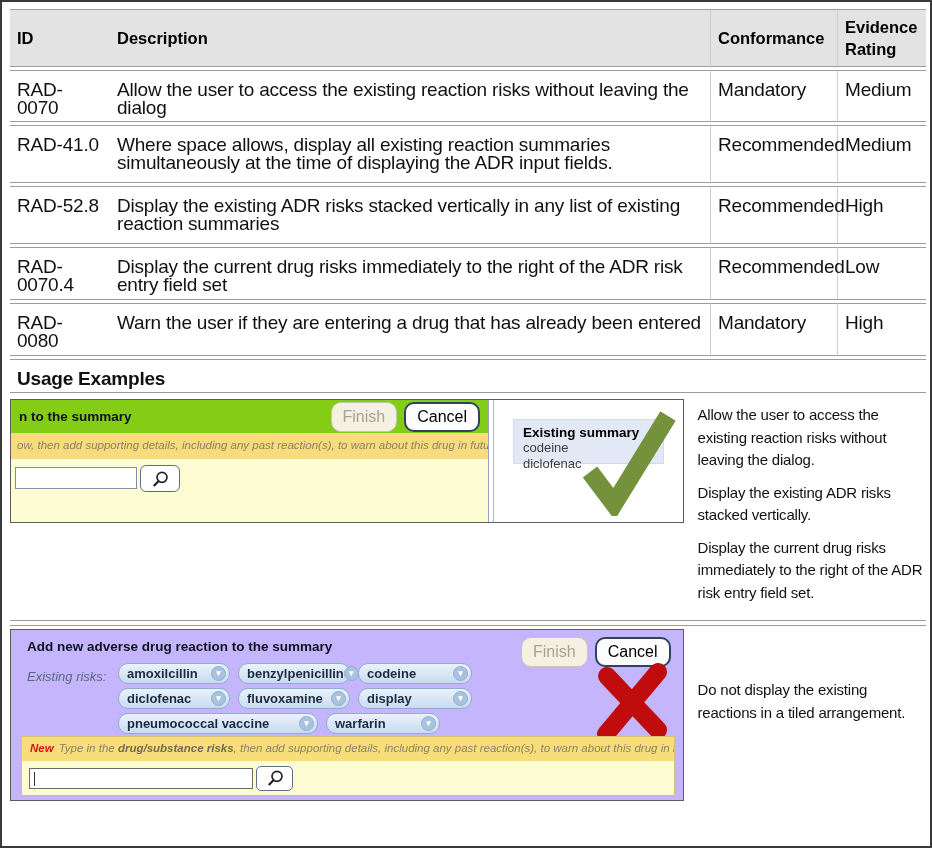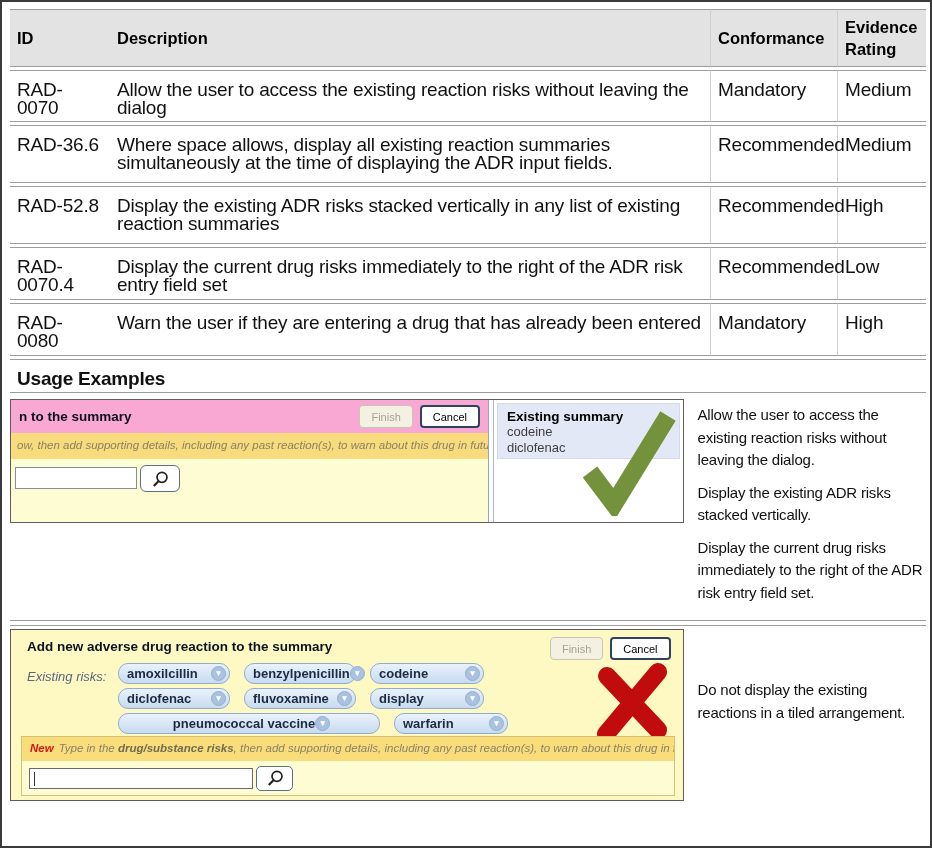--- a/index.html
+++ b/index.html
@@ -43,71 +43,71 @@
   }
 
   
   .ex-row { display:flex; margin-top:3px; }
   .ex-row .notes { width:228px; margin-left:14px; padding-top:5px; }
   .ex-row .notes p { font-size:15px; line-height:22.5px; margin-bottom:10px; letter-spacing:-0.2px; }
   .hsep { height:6px; border-top:1px solid #9c9c9c; border-bottom:1px solid #9c9c9c; margin:6px 0 2px 2px; width:916px; }
 
   .shot { width:678px; border:1px solid #5d5d5d; background:#fff; margin-left:2px; }
   .shot1 { height:124px; display:flex; }
-  .shot2 { height:172px; background:#fef9c3; position:relative; }
+  .shot2 { height:172px; background:#c4b5fd; position:relative; }
 
   
   .dlg1 { width:478px; display:flex; flex-direction:column; border-right:1px solid #93a5c3; }
   .titlebar {
-    height:33px; background:#f9a8d4;
+    height:33px; background:#84cc16;
     display:flex; align-items:center; padding:0 8px;
   }
   .titlebar .ttl { font-size:13.5px; font-weight:bold; color:#0d1320; flex:1; white-space:nowrap; overflow:hidden; }
-  .btn { font-size:11px; height:23px; border-radius:4px; padding:0 11px; display:flex; align-items:center; cursor:default; }
+  .btn { font-size:16px; height:30px; border-radius:10px; padding:0 11px; display:flex; align-items:center; cursor:default; }
   .btn-finish { background:#f4f1e3; color:#a7a294; border:1px solid #c9c5b6; margin-right:7px; }
   .btn-cancel { background:#fdfdfd; color:#000; border:2px solid #30435e; }
   .ybar {
     height:26px; background:#f8db7c; color:#8a8266;
     font-size:11.5px; font-style:italic; line-height:25px;
     padding:0 6px; white-space:nowrap; overflow:hidden;
   }
   .ypane { flex:1; background:#fefcd2; display:flex; align-items:flex-start; padding:8px 0 0 4px; }
   .search-input {
     width:122px; height:22px; border:1px solid #7f8fa8; background:#fff;
     font-family:"Liberation Sans", sans-serif; font-size:13px; padding:0 4px;
   }
   .search-btn {
     width:40px; height:27px; margin-left:3px; margin-top:-2px;
     background:#fff; border:1px solid #5f6f85; border-radius:6px;
     display:flex; align-items:center; justify-content:center; cursor:default;
   }
   .gap { width:4px; background:#fff; }
   .panel { flex:1; background:#fff; position:relative; border-left:1px solid #b0b9c8; }
   .summary-box {
-    margin:3px; height:56px; background:#e2e8f5; border:1px solid #d2daeb;
+    margin:19px; height:45px; background:#e2e8f5; border:1px solid #d2daeb;
     padding:5px 9px;
   }
   .summary-box .sb-title { font-size:13.5px; font-weight:bold; color:#000; }
   .summary-box .sb-item { font-size:13px; color:#3e3e3e; line-height:16px; }
   .check-svg { position:absolute; right:5px; top:8px; }
 
   
   .dlg2-title { position:absolute; left:16px; top:9px; font-size:13.5px; font-weight:bold; color:#0d1320; }
   .dlg2-btns { position:absolute; top:7px; right:12px; display:flex; }
   .risks-label { position:absolute; left:16px; top:39px; font-size:13px; font-style:italic; color:#57687e; }
   .pills { position:absolute; left:107px; top:33px; }
   .pill-row { display:flex; margin-bottom:4px; }
   .pill {
     height:21px; border:1px solid #8fadcf; border-radius:10px;
     background:linear-gradient(#eaf2fb,#c8dbef);
     display:flex; align-items:center; justify-content:space-between;
-    padding:0 3px 0 8px; margin-right:14px;
+    padding:0 3px 0 8px; margin-right:8px;
     font-size:13px; font-weight:bold; color:#1b2a42; cursor:default;
   }
-  .pill-w { width:112px; } .pill-w2 { width:114px; } .pill-wide { width:262px;justify-content:center; }
+  .pill-w { width:112px; } .pill-w2 { width:114px; } .pill-wide { width:200px; }
   .chev {
     width:15px; height:15px; border-radius:50%;
     background:#a9c2e0; border:1px solid #94b0d2;
     color:#fff; font-size:9px; line-height:13px; text-align:center; flex:0 0 auto;
   }
   .cross-svg { position:absolute; right:16px; top:30px; }
   .yblock { position:absolute; left:10px; right:8px; top:106px; height:60px; border:1px solid #d6c076; }
   .ybar2 {
     height:24px; background:#fadd7b; font-size:11.5px; font-style:italic; color:#8a8266;
     line-height:23px; padding:0 8px; white-space:nowrap; overflow:hidden;
@@ -143,21 +143,21 @@
     </tr>
   </thead>
   <tbody>
     <tr>
       <td class="h48">RAD-0070</td>
       <td class="h48">Allow the user to access the existing reaction risks without leaving the dialog</td>
       <td class="h48 sep-left">Mandatory</td>
       <td class="h48 sep-left">Medium</td>
     </tr>
     <tr>
-      <td class="h58">RAD-36.6</td>
+      <td class="h58">RAD-41.0</td>
       <td class="h58">Where space allows, display all existing reaction summaries simultaneously at the time of displaying the ADR input fields.</td>
       <td class="h58 sep-left">Recommended</td>
       <td class="h58 sep-left">Medium</td>
     </tr>
     <tr>
       <td class="h58">RAD-52.8</td>
       <td class="h58">Display the existing ADR risks stacked vertically in any list of existing reaction summaries</td>
       <td class="h58 sep-left">Recommended</td>
       <td class="h58 sep-left">High</td>
     </tr>

